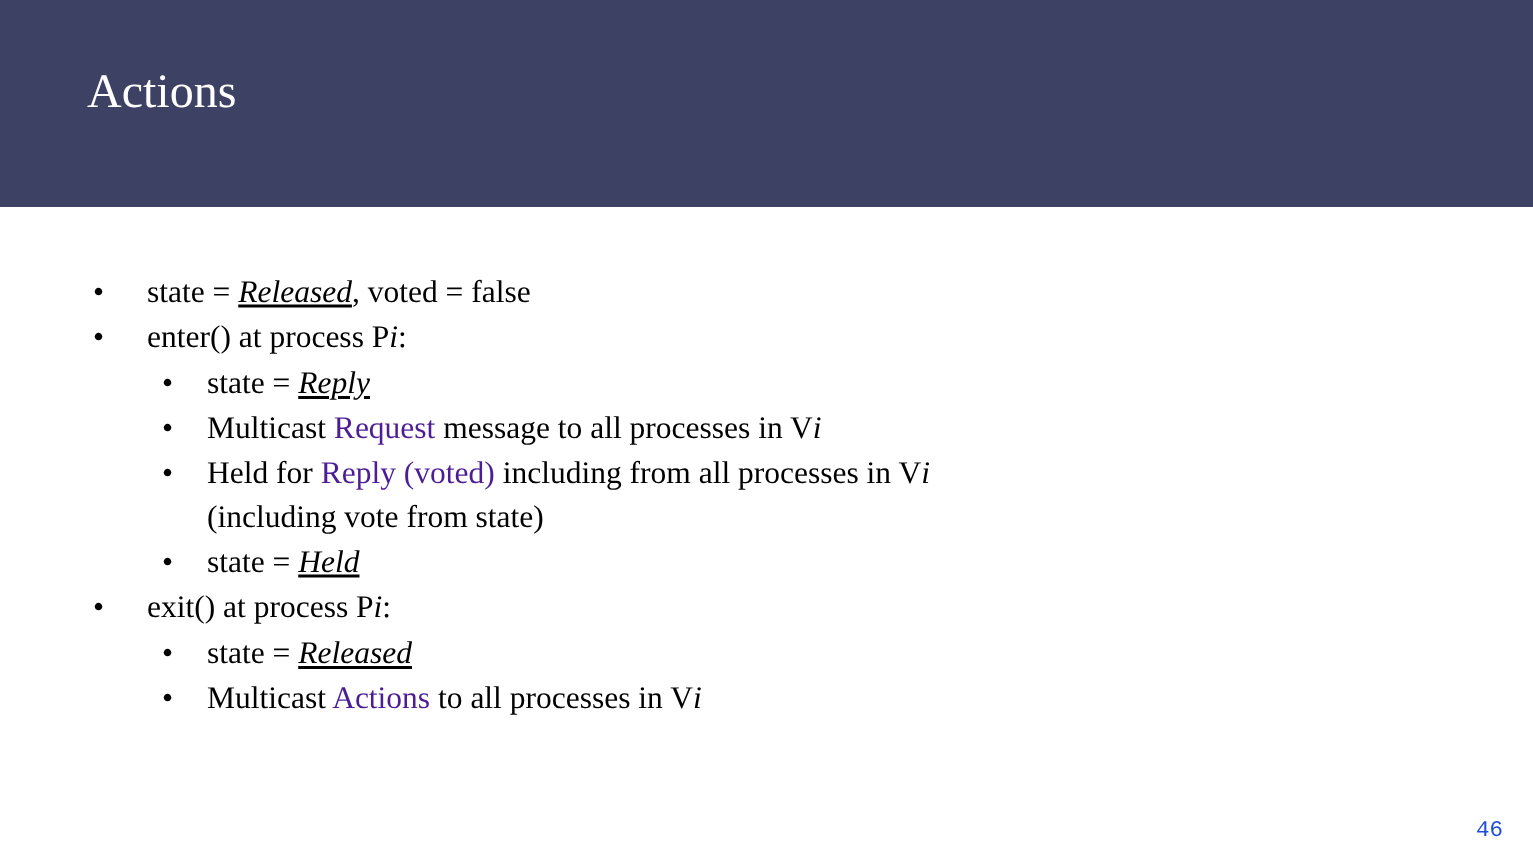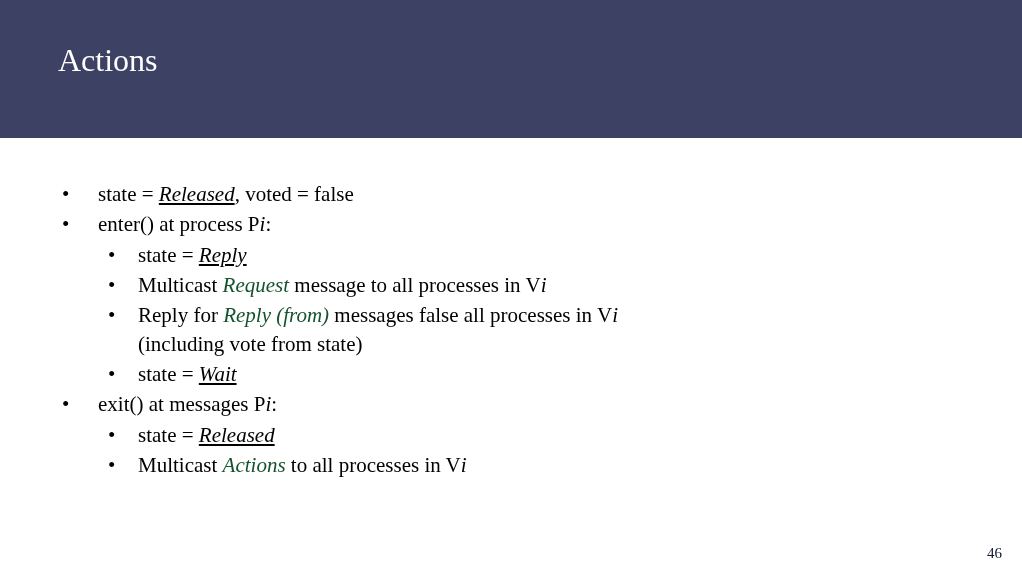--- a/index.html
+++ b/index.html
@@ -8,23 +8,23 @@
   .header-band { width: 100%; height: 138px; background: #3d4164; position: relative; }
   .title { position: absolute; left: 58px; top: 42px; font-size: 32px; color: #ffffff; font-family: "Times New Roman", Times, serif; }
   .content { position: absolute; left: 58px; top: 180px; width: 620px; font-size: 21px; line-height: 1.35; }
   ul.outer { list-style: none; padding: 0; margin: 0; }
   ul.outer > li { position: relative; padding-left: 40px; margin-bottom: 2px; }
   ul.outer > li > .bullet { position: absolute; left: 4px; top: 0; }
   ul.inner { list-style: none; padding: 0; margin: 0; }
   ul.inner > li { position: relative; padding-left: 40px; margin-top: 2px; }
   ul.inner > li > .bullet { position: absolute; left: 10px; top: 0; }
   .underline { text-decoration: underline; font-style: italic; }
-  .keyword { color: #14532d; font-style: italic; }
+  .keyword { color: #4c1d95; }
   .ital { font-style: italic; }
-  .page-num { position: absolute; right: 20px; bottom: 14px; font-size: 15px; font-family: Liberation Serif, serif; color: #0f172a; }
+  .page-num { position: absolute; right: 20px; bottom: 14px; font-size: 15px; font-family: Liberation Mono, monospace; color: #1d4ed8; }
 </style>
 </head>
 <body>
 
 <div class="slide">
   <div class="header-band">
     <div class="title">Actions</div>
   </div>
 
   <div class="content">
@@ -42,32 +42,32 @@
           <li>
             <span class="bullet">•</span>
             <span>state = </span><span class="underline">Reply</span>
           </li>
           <li>
             <span class="bullet">•</span>
             <span>Multicast </span><span class="keyword">Request</span><span> message to all processes in V</span><span class="ital">i</span>
           </li>
           <li>
             <span class="bullet">•</span>
-            <span>Reply for </span><span class="keyword">Reply (from)</span><span> messages false all processes in V</span><span class="ital">i</span><span> (including vote from state)</span>
+            <span>Held for </span><span class="keyword">Reply (voted)</span><span> including from all processes in V</span><span class="ital">i</span><span> (including vote from state)</span>
           </li>
           <li>
             <span class="bullet">•</span>
-            <span>state = </span><span class="underline">Wait</span>
+            <span>state = </span><span class="underline">Held</span>
           </li>
         </ul>
       </li>
 
       <li>
         <span class="bullet">•</span>
-        <span>exit() at messages P</span><span class="ital">i</span><span>:</span>
+        <span>exit() at process P</span><span class="ital">i</span><span>:</span>
         <ul class="inner">
           <li>
             <span class="bullet">•</span>
             <span>state = </span><span class="underline">Released</span>
           </li>
           <li>
             <span class="bullet">•</span>
             <span>Multicast </span><span class="keyword">Actions</span><span> to all processes in V</span><span class="ital">i</span>
           </li>
         </ul>

